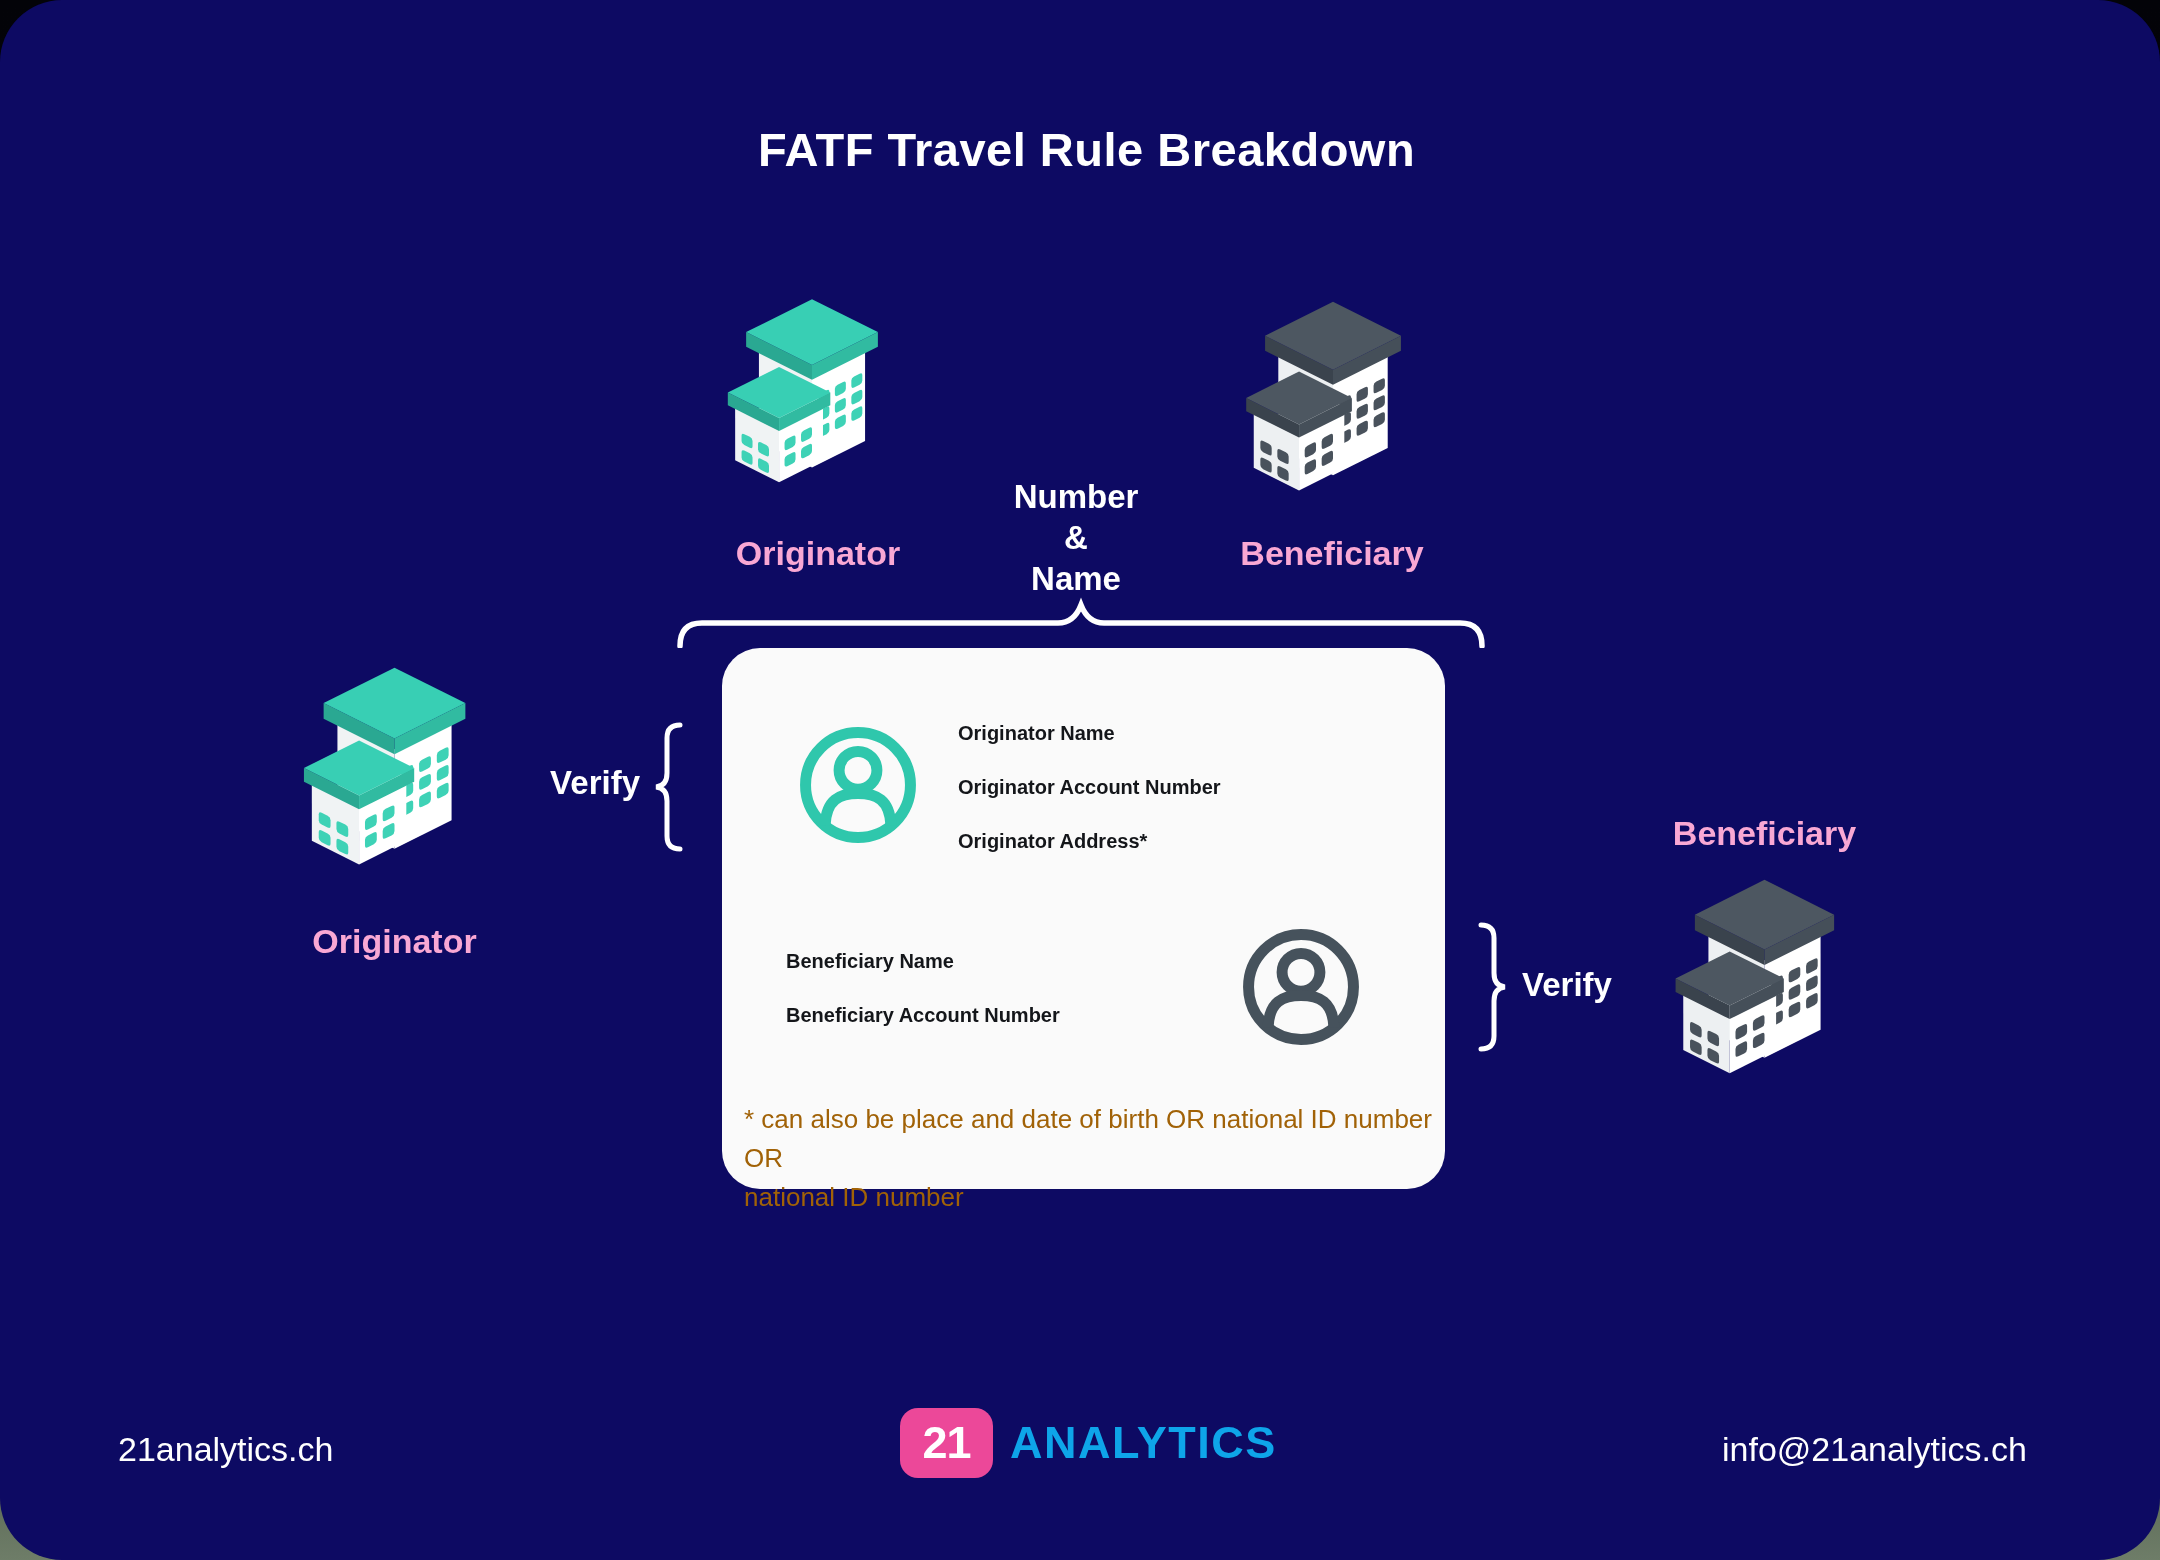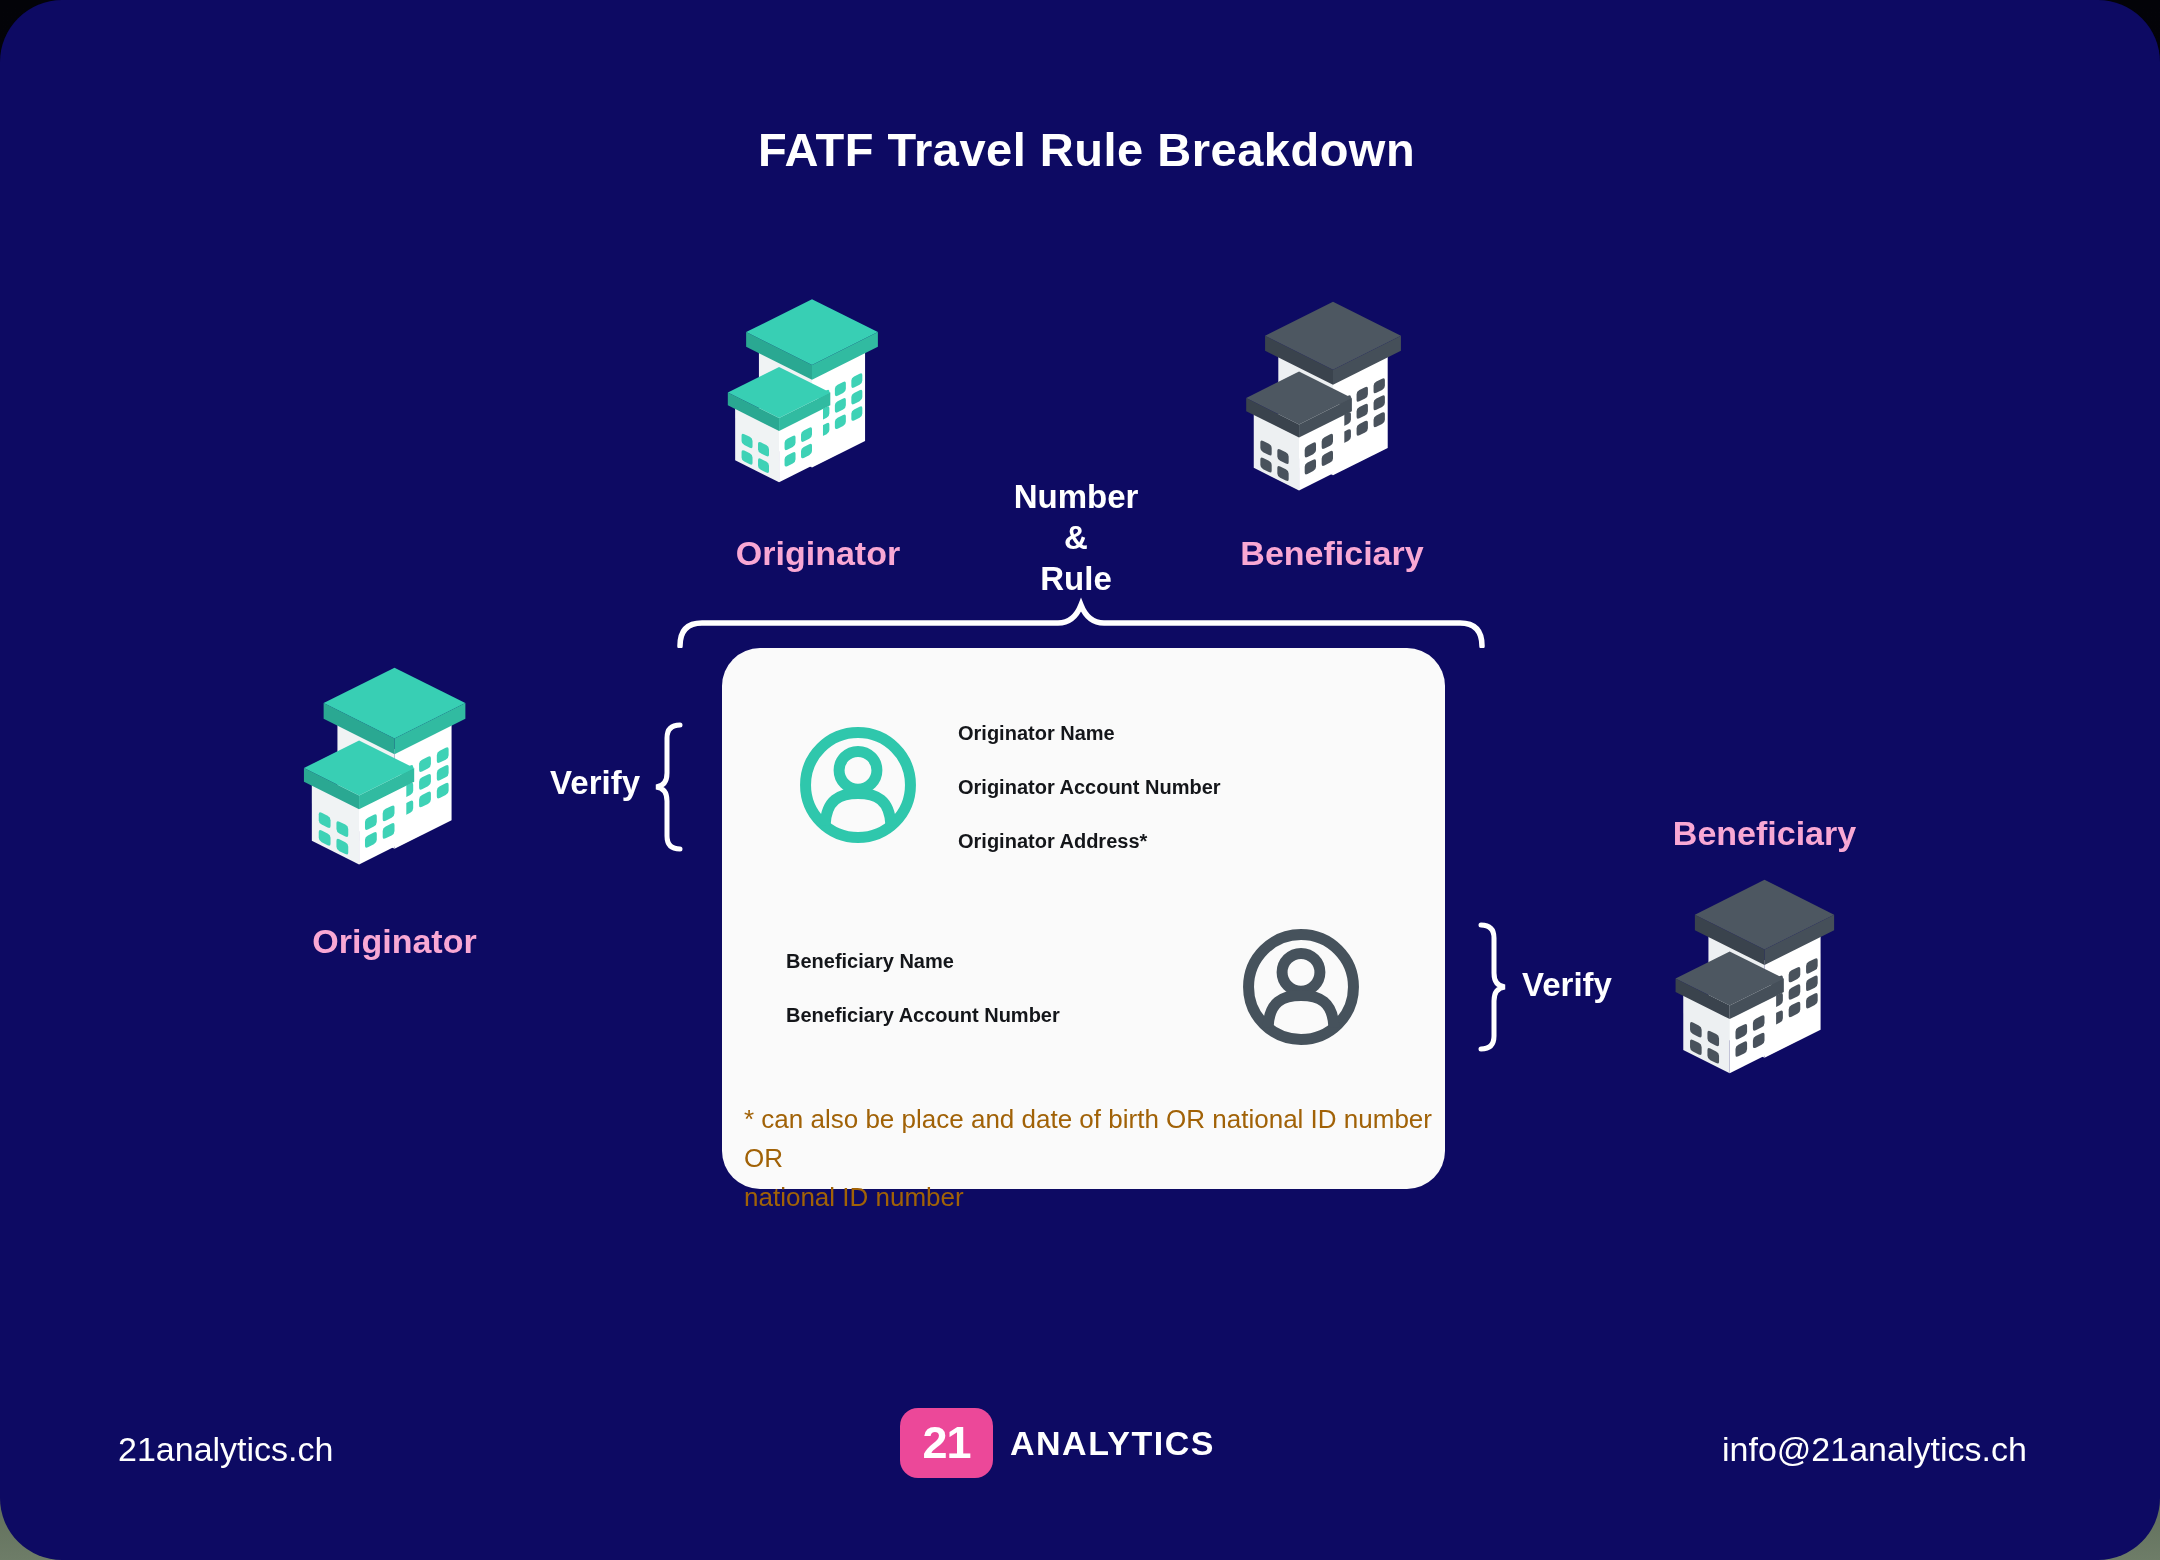--- a/index.html
+++ b/index.html
@@ -42,21 +42,21 @@
     font-size:26px;line-height:39px;color:#a16207;font-weight:400;
   }
   .verify{font-size:33px;font-weight:700;color:#ffffff;}
   .footer-text{font-size:34px;color:#ffffff;font-weight:400;}
   .logo{left:900px;top:1408px;display:flex;align-items:center;gap:17px;}
   .logo-badge{
     width:93px;height:70px;border-radius:18px;background:#ec4899;
     display:flex;align-items:center;justify-content:center;
     font-size:45px;font-weight:700;color:#ffffff;letter-spacing:-1px;
   }
-  .logo-text{font-size:34px;font-weight:700;color:#ffffff;letter-spacing:1.5px;}
+  .logo-text{font-size:45px;font-weight:700;color:#0ea5e9;letter-spacing:1.5px;}
   svg.brace{display:block;}
   .hidden-defs{position:absolute;width:0;height:0;overflow:hidden;}
 </style>
 </head>
 <body>
 
 <svg class="hidden-defs" aria-hidden="true">
   <defs>
     <symbol id="iso-building" viewBox="-4 0 188 212">
 
@@ -111,21 +111,21 @@
     <div class="abs" style="left:726px;top:290px;width:172px;height:205px;">
       <svg class="building b-teal" width="172" height="205">
           <use href="#iso-building"></use>
         </svg>
     </div>
     <div class="abs blabel" style="left:712px;top:534px;width:212px;">Originator</div>
 
     <div class="abs obtain-hold">
       <div>Number</div>
       <div>&amp;</div>
-      <div>Rule</div>
+      <div>Name</div>
     </div>
 
     <div class="abs" style="left:1243px;top:298px;width:180px;height:200px;">
       <svg class="building b-slate" width="180" height="200">
           <use href="#iso-building"></use>
         </svg>
     </div>
     <div class="abs blabel" style="left:1232px;top:534px;width:200px;">Beneficiary</div>
 
     <div class="abs" style="left:676px;top:596px;">

